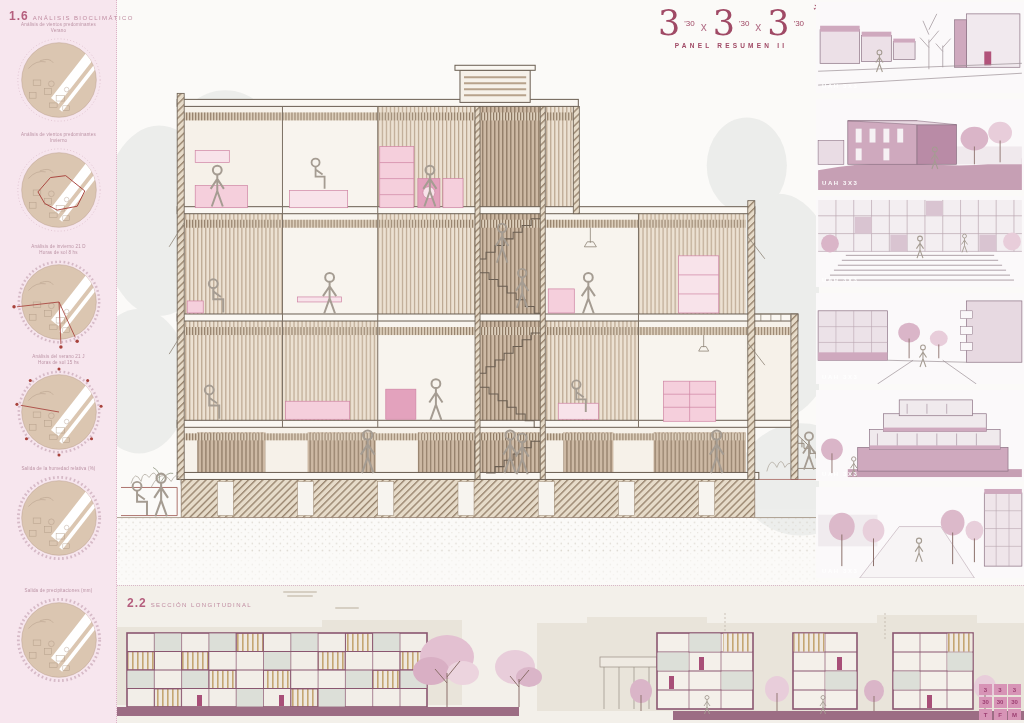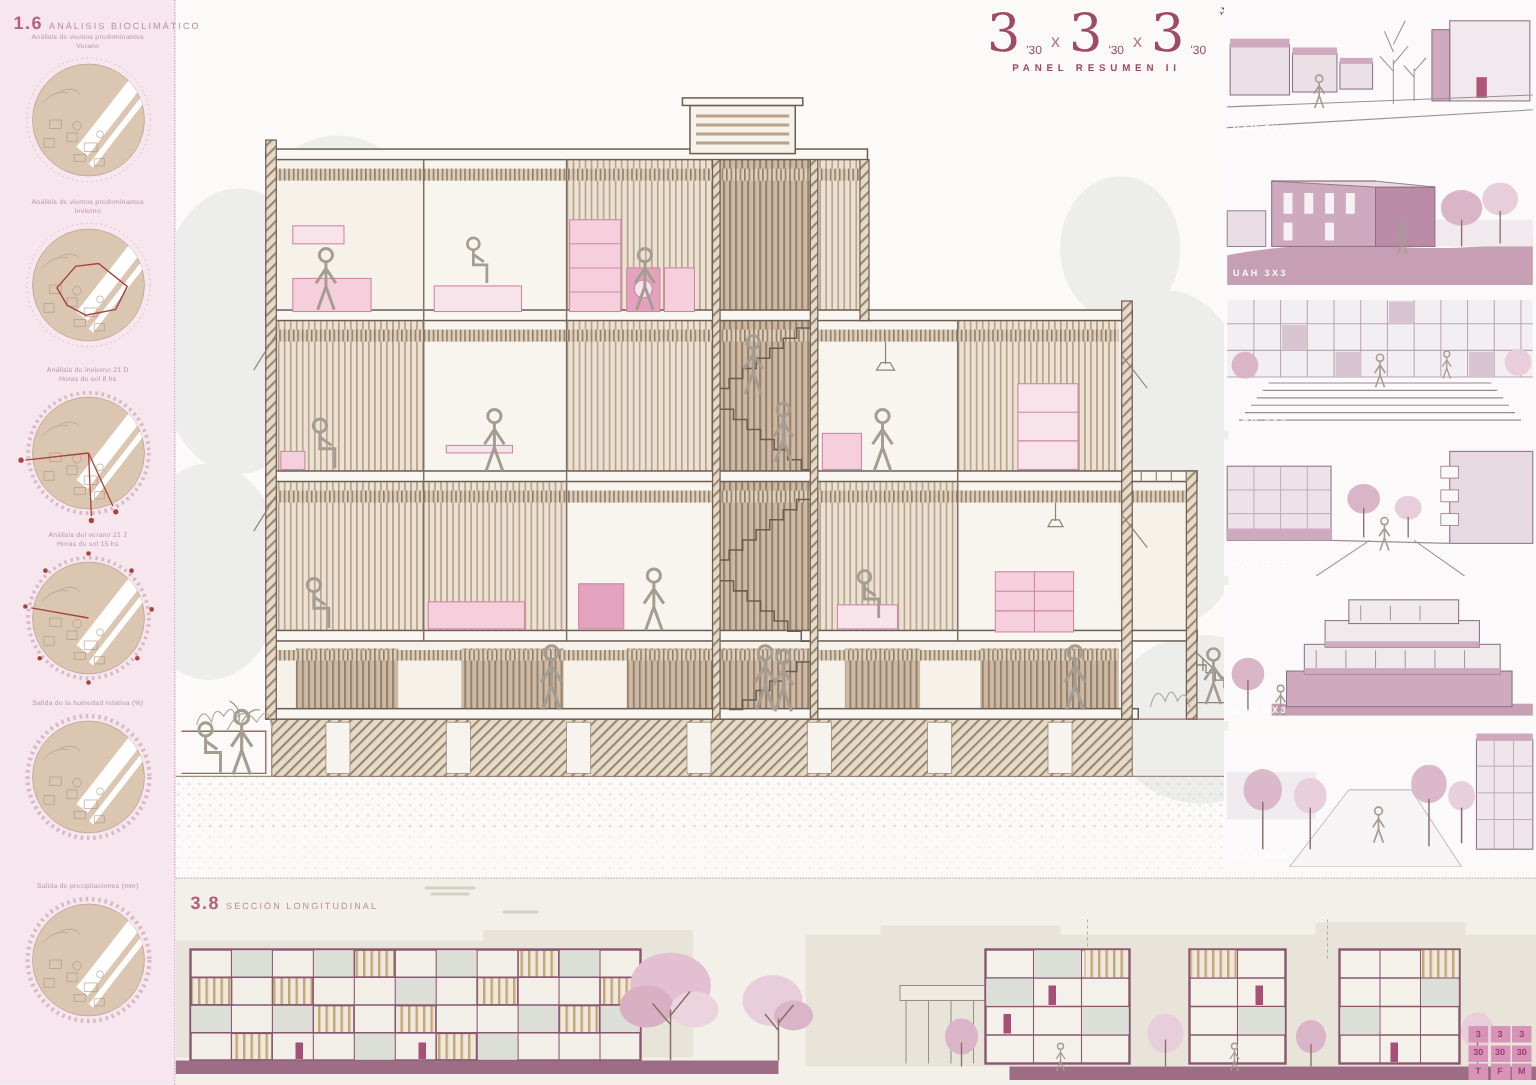--- a/index.html
+++ b/index.html
@@ -12,21 +12,21 @@
   .side-header{position:absolute;left:9px;top:6px;white-space:nowrap}
   .side-num{font-size:12px;font-weight:bold;color:#b55f7e;letter-spacing:1px}
   .side-title{font-size:6px;color:#c08ca1;letter-spacing:1.4px;margin-left:4px}
   .bio{position:absolute;left:0;width:117px;text-align:center}
   .bio-label{font-size:4.5px;line-height:1.35;color:#bb92a4;letter-spacing:.2px;margin-bottom:2px}
   .bio svg{overflow:visible}
   
   #logo{position:absolute;left:645px;top:8px;width:172px;text-align:center;color:#a04a66}
   .logo-row{display:flex;align-items:flex-end;justify-content:center;gap:4px;position:relative}
   .logo-three{font-family:"DejaVu Serif",serif;font-size:35px;line-height:.9;color:#a04a66}
-  .logo-sub{font-size:8px;margin-bottom:2px;color:#a04a66}
+  .logo-sub{font-size:8px;margin-bottom:12px;color:#a04a66}
   .logo-x{font-size:12px;margin:0 2px 6px 2px;color:#b4728a}
   .logo-plane{position:absolute;right:-4px;top:-6px;font-size:10px;transform:rotate(-28deg);color:#a04a66}
   .logo-sub-title{font-size:6.5px;font-weight:bold;letter-spacing:3.2px;color:#a04a66;margin-top:2px}
   
   #section-wrap{position:absolute;left:117px;top:50px;width:702px;height:535px}
   
   #renders{position:absolute;left:816px;top:0;width:208px;height:586px;display:flex;
            flex-direction:column;gap:6px;padding-top:2px}
   .thumb{position:relative;width:208px;height:91px;background:#fbf9fa;overflow:hidden}
   .wm{position:absolute;left:6px;bottom:4px;font-size:6px;font-weight:bold;letter-spacing:1.6px;
@@ -620,21 +620,21 @@
             <path d="M158,76 v-24" stroke="#8b6f6a"></path>
         </g>
         <use href="#fig" transform="translate(102,64) scale(1.3)"></use>
       </svg>
       <span class="wm">UAH 3X3</span>
     </div>
   </div>
 
   <div id="band">
     <div class="band-header">
-      <span class="side-num">3.8</span><span class="side-title">SECCIÓN LONGITUDINAL</span>
+      <span class="side-num">2.2</span><span class="side-title">SECCIÓN LONGITUDINAL</span>
     </div>
     <div class="micro" style="left:166px;top:5px;width:34px"></div>
     <div class="micro" style="left:170px;top:9px;width:26px"></div>
     <div class="micro" style="left:218px;top:21px;width:24px"></div>
 
     <svg width="907" height="112" viewBox="0 0 907 110">
 
       <g fill="#e9e4da">
         <rect x="0" y="14" width="345" height="78"></rect>
           <rect x="205" y="7" width="140" height="20"></rect>

